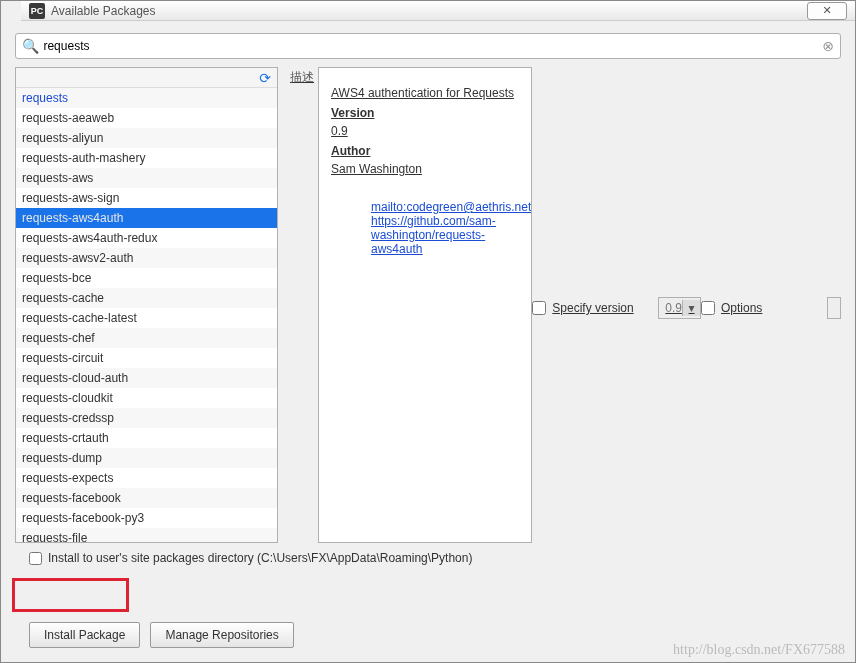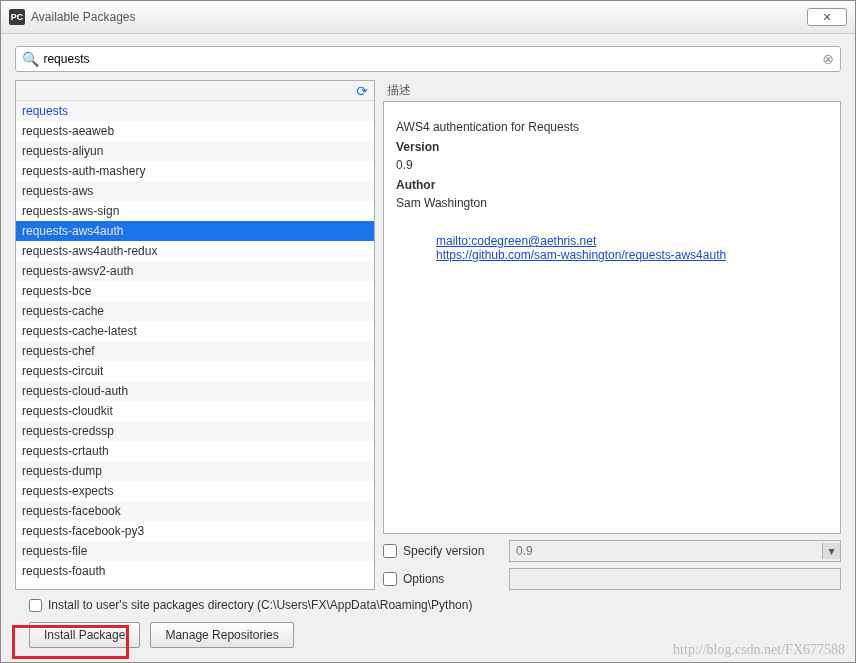--- a/index.html
+++ b/index.html
@@ -1,52 +1,52 @@
 <!DOCTYPE html>
 <html><head>
 <meta charset="utf-8">
 <style>
 * { box-sizing: border-box; margin: 0; padding: 0; }
 body { font-family: "Segoe UI", Tahoma, sans-serif; font-size: 12px; background: #f0f0f0; color: #333; width: 856px; height: 663px; overflow: hidden; }
 .window { width: 856px; height: 663px; border: 1px solid #888; background: #f0f0f0; display: flex; flex-direction: column; }
-.titlebar { height: 33px; background: linear-gradient(#fff,#e8e8e8); border-bottom: 1px solid #ccc; display: flex; align-items: center; padding: 0 8px; }
+.titlebar { height: 20px; background: linear-gradient(#fff,#e8e8e8); border-bottom: 1px solid #ccc; display: flex; align-items: center; padding: 0 8px; margin-left: 20px; }
 .titlebar .icon { width: 16px; height: 16px; background: #3a3a3a; color: #fff; font-size: 9px; font-weight: bold; display: flex; align-items: center; justify-content: center; margin-right: 6px; border-radius: 2px; }
 .titlebar .title { flex: 1; color: #555; }
 .close-btn { width: 40px; height: 18px; border: 1px solid #999; border-radius: 3px; background: #fdfdfd; display: flex; align-items: center; justify-content: center; font-size: 11px; color: #555; }
 .search-row { padding: 12px 14px 8px 14px; }
 .search-wrap { position: relative; display: flex; align-items: center; border: 1px solid #b0b0b0; background: #fff; border-radius: 3px; height: 26px; padding: 0 6px; }
 .search-wrap .search-icon { color: #888; margin-right: 4px; font-size: 14px; }
 .search-wrap input { border: none; outline: none; flex: 1; font-size: 12px; background: transparent; }
 .search-wrap .clear-icon { color: #999; font-size: 14px; cursor: pointer; }
 .main { flex: 1; display: flex; padding: 0 14px 0 14px; gap: 8px; min-height: 0; }
 .left-pane { width: 360px; border: 1px solid #b0b0b0; background: #fff; display: flex; flex-direction: column; min-height: 0; position: relative; }
 .list-head { height: 20px; border-bottom: 1px solid #ddd; display: flex; align-items: center; justify-content: flex-end; padding-right: 6px; background: #f5f5f5; }
 .refresh-icon { color: #1a73e8; font-size: 14px; cursor: pointer; }
 .pkg-list { flex: 1; overflow-y: auto; }
 .pkg-item { padding: 3px 6px; cursor: pointer; white-space: nowrap; color: #333; }
 .pkg-item:nth-child(odd) { background: #f7f7f7; }
 .pkg-item.exact { color: #1a4bd4; }
 .pkg-item.selected { background: #1a73e8; color: #e5e5e5; }
-.right-pane { flex: 1; display: flex; flex-direction: column; min-height: 0; }
+.right-pane { flex: 1; display: flex; flex-direction: row; min-height: 0; text-decoration: underline; }
 .desc-label { font-size: 12px; color: #555; padding: 2px 4px; }
 .desc-box { flex: 1; border: 1px solid #b0b0b0; background: #fff; padding: 18px 12px; font-size: 12px; color: #333; overflow-y: auto; }
 .desc-box p { margin-bottom: 4px; }
 .desc-box .label { font-weight: bold; margin-top: 6px; }
 .desc-box a { color: #1a4bd4; text-decoration: underline; display: block; margin-left: 40px; }
 .links { margin-top: 24px; }
 .opt-row { display: flex; align-items: center; gap: 6px; margin-top: 6px; }
 .opt-row input[type=checkbox] { width: 14px; height: 14px; }
 .opt-row label { min-width: 100px; }
 .opt-row .field { flex: 1; height: 22px; border: 1px solid #b0b0b0; background: #eee; padding: 2px 6px; color: #777; display: flex; align-items: center; justify-content: space-between; }
 .opt-row .field.text { background: #eee; }
 .dropdown-arrow { background: #ddd; width: 18px; height: 100%; display: flex; align-items: center; justify-content: center; border-left: 1px solid #b0b0b0; margin-right: -6px; color: #555; }
 .bottom { padding: 8px 14px 14px 28px; position: relative; }
 .install-row { display: flex; align-items: center; gap: 6px; margin-bottom: 10px; }
 .btn-row { display: flex; gap: 10px; align-items: center; }
-.btn { border: 1px solid #999; background: linear-gradient(#fff,#e5e5e5); padding: 5px 14px; font-size: 12px; color: #333; cursor: pointer; border-radius: 2px; }
+.btn { border: 1px solid #999; background: linear-gradient(#fff,#e5e5e5); padding: 5px 14px; font-size: 12px; color: #333; cursor: pointer; border-radius: 2px; margin-top: 47px; }
 .highlight-box { position: absolute; border: 3px solid #d23; left: 11px; top: 35px; width: 117px; height: 34px; pointer-events: none; }
 .watermark { position: absolute; right: 10px; bottom: 4px; color: #bbb; font-size: 14px; font-family: Liberation Serif, serif; pointer-events: none; }
 ::-webkit-scrollbar { width: 16px; }
 ::-webkit-scrollbar-track { background: #f0f0f0; }
 ::-webkit-scrollbar-thumb { background: #c0c0c0; border: 3px solid #f0f0f0; border-radius: 8px; }
 </style>
 </head>
 <body>
 
 <div class="window">

